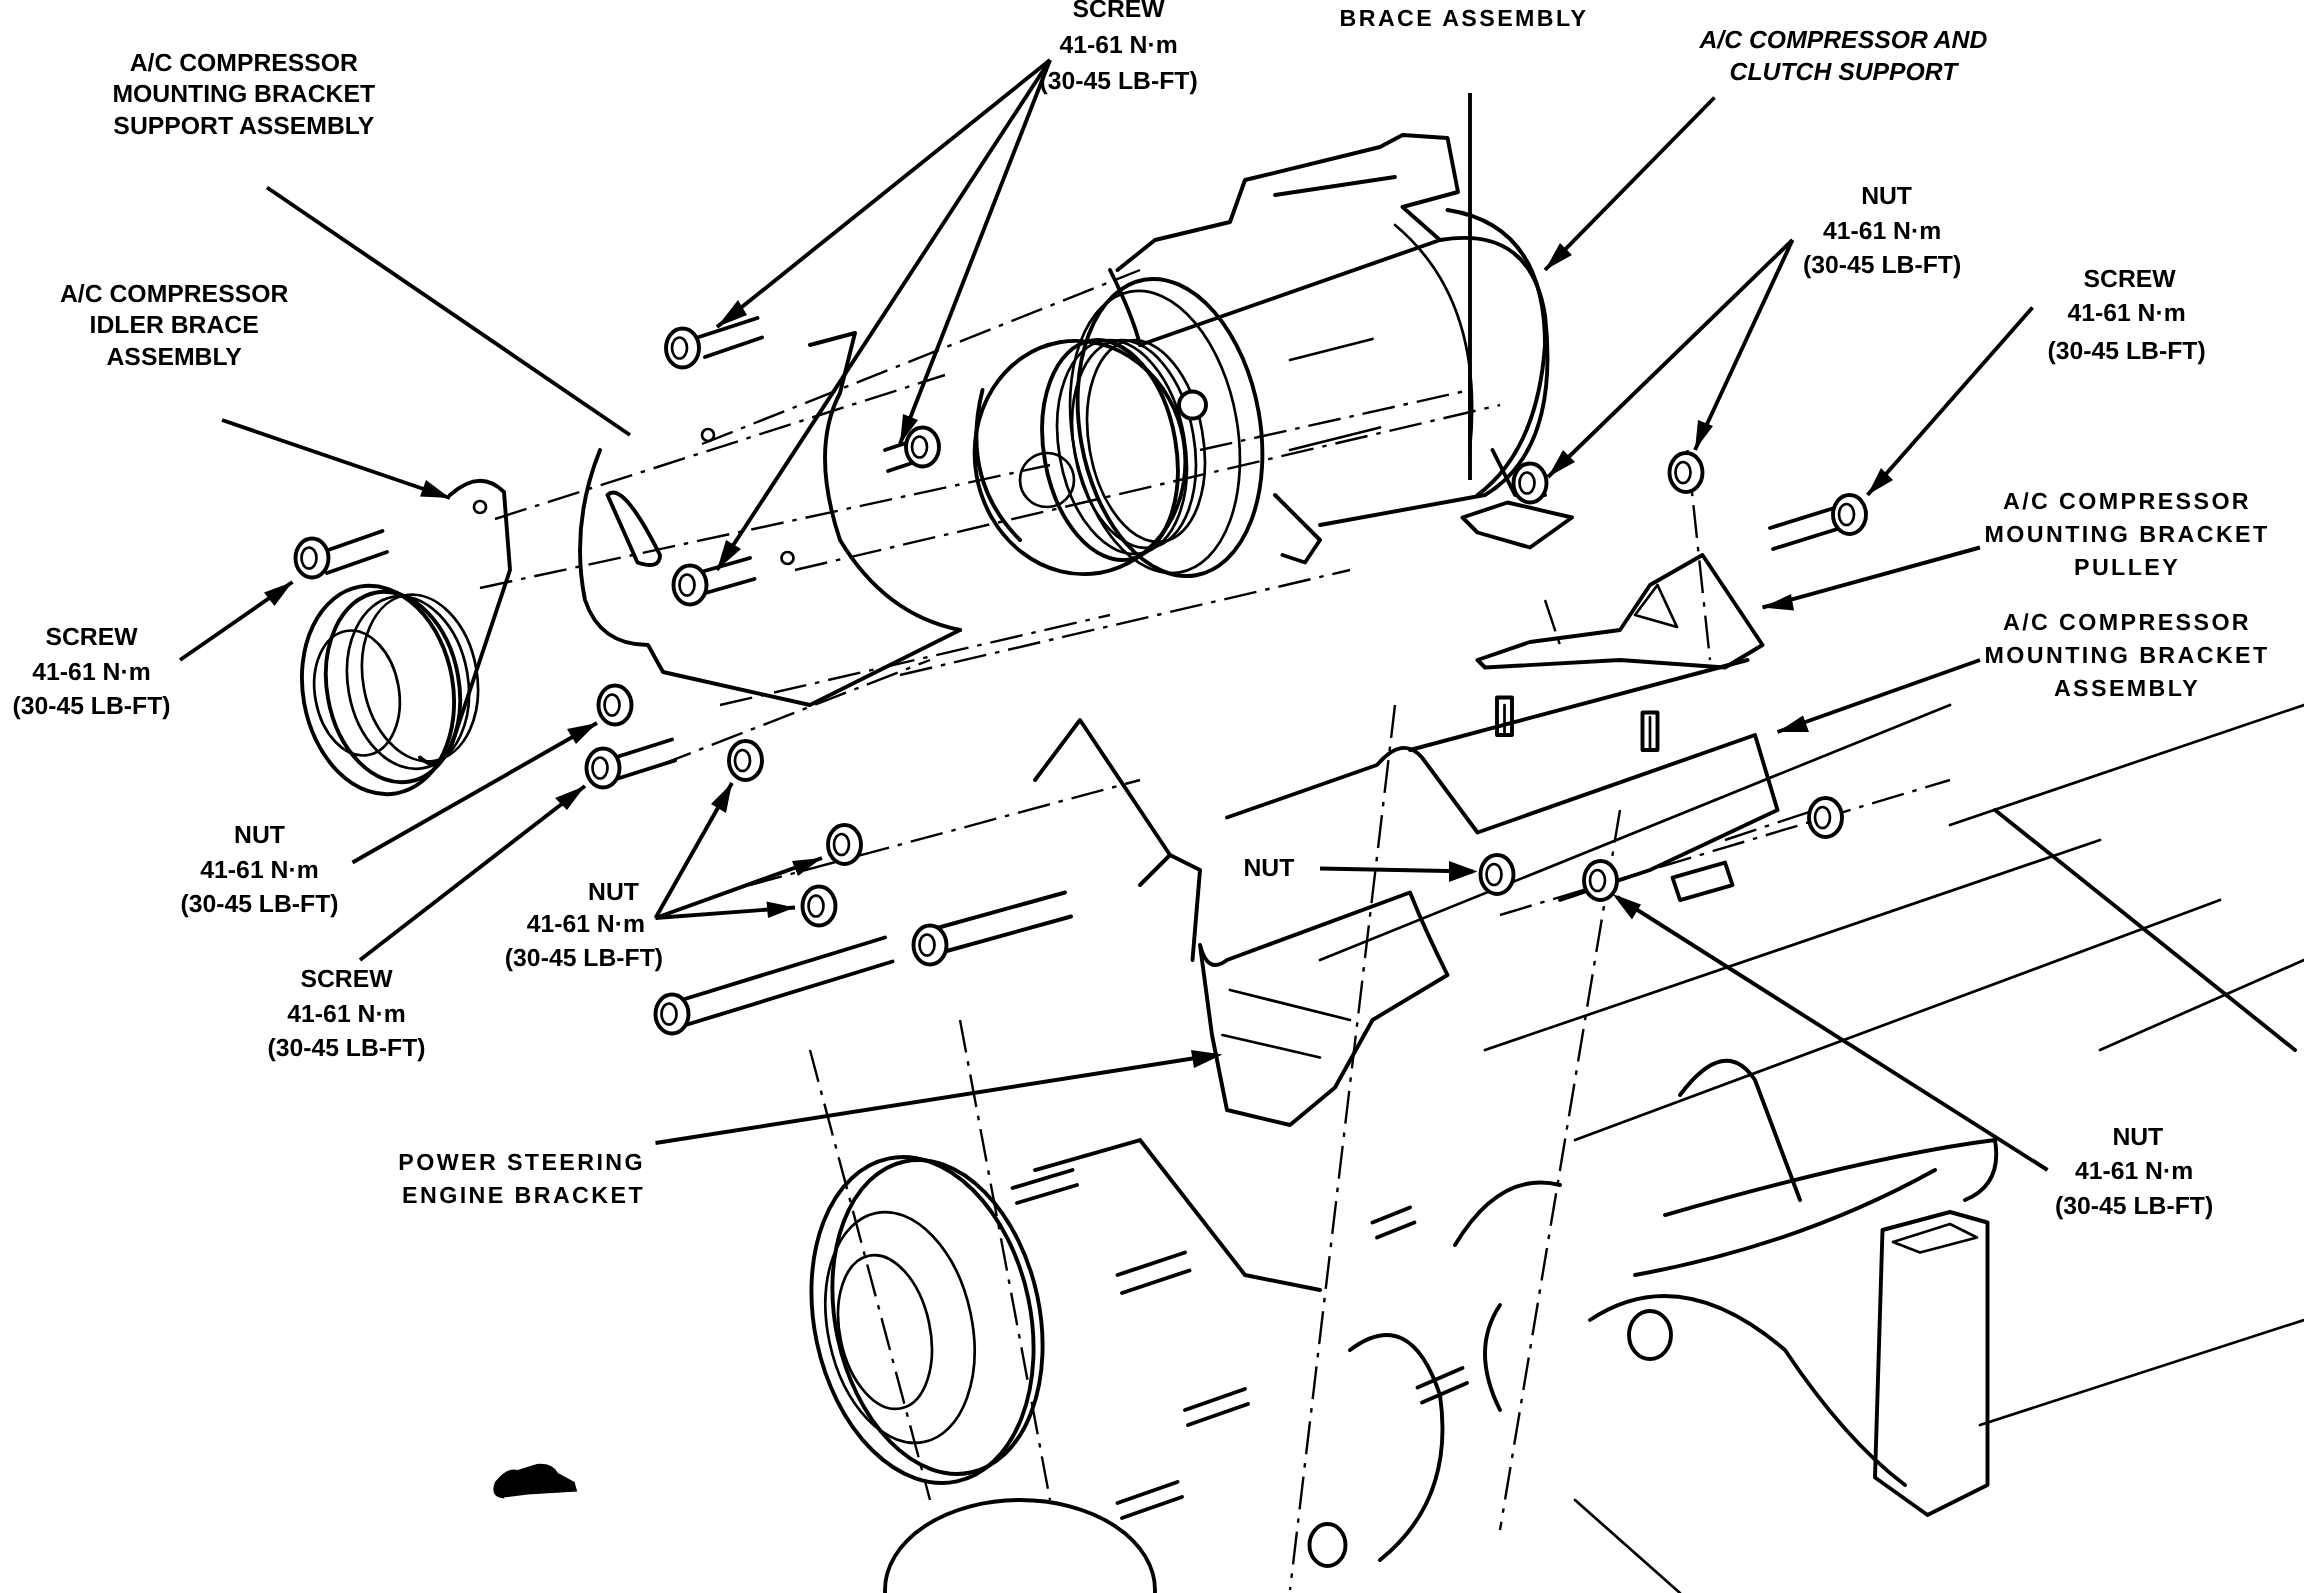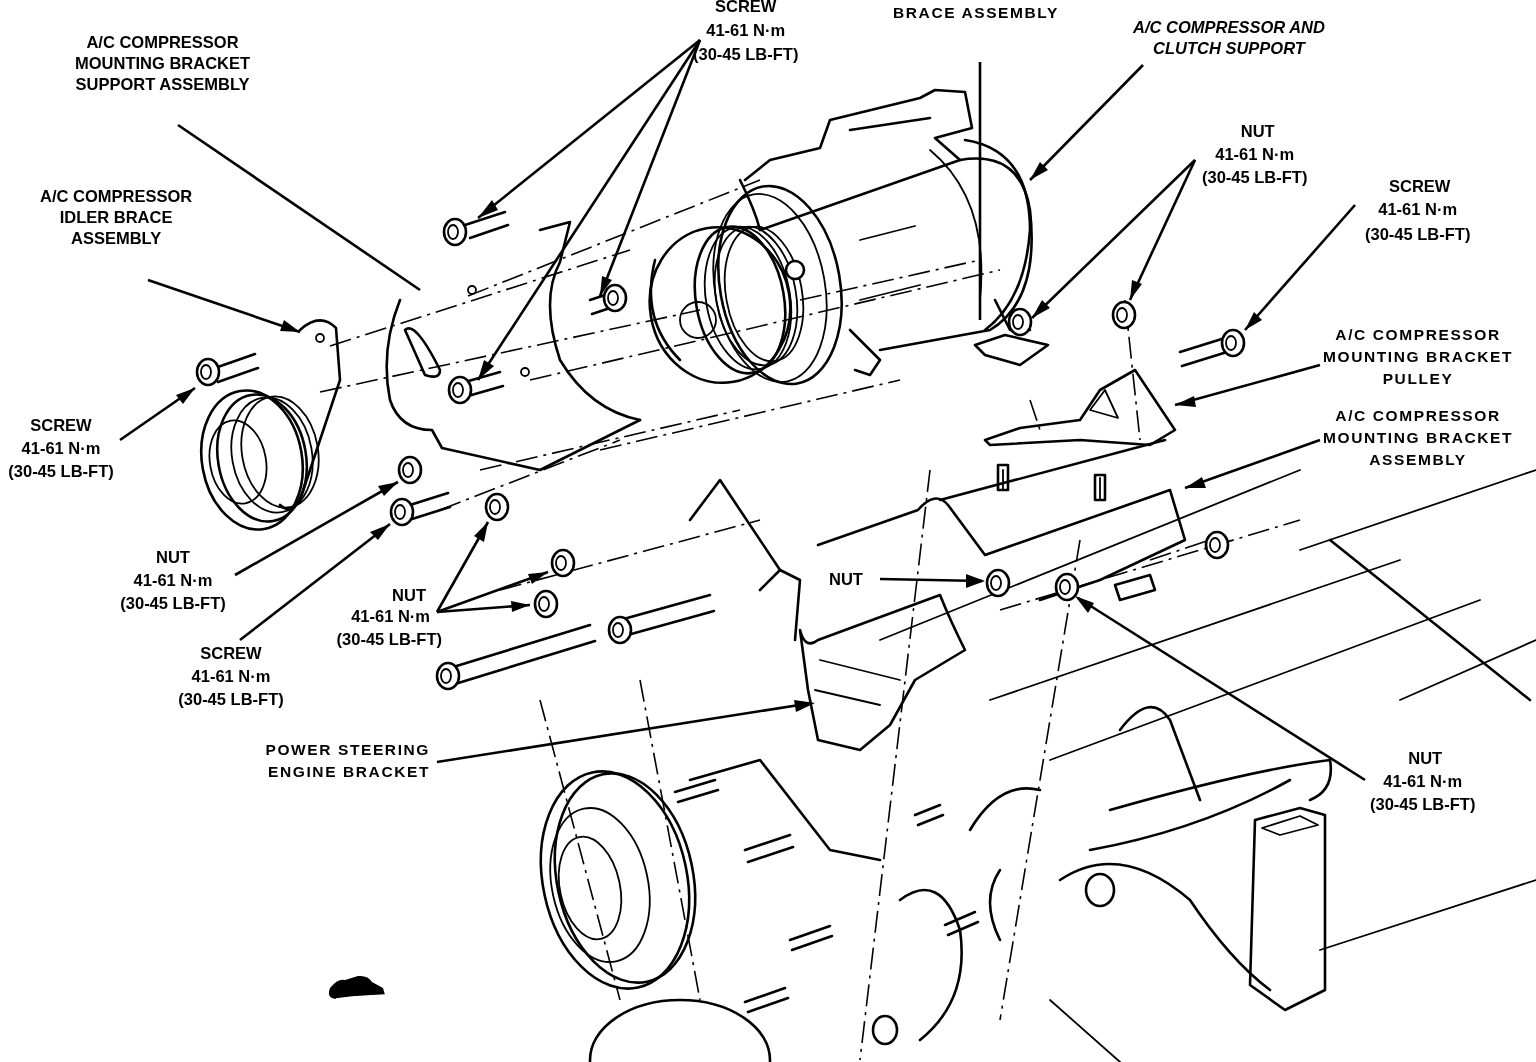--- a/index.html
+++ b/index.html
@@ -351,21 +351,21 @@
 <div class="lbl r" style="left:322px; top:585px; width:108px;">
   <span style="padding-right:4px">NUT</span>
   <span>41-61 N·m</span>
   <span style="margin-top:2px; margin-right:-12px">(30-45 LB-FT)</span>
 </div>
 
 <div class="lbl l" style="left:829px; top:569px;">
   <span>NUT</span>
 </div>
 
-<div class="lbl r" style="left:255px; top:739px; width:175px;">
+<div class="lbl r" style="left:255px; top:765px; width:175px;">
   <span class="wide" style="display:block">POWER STEERING</span>
   <span class="wide" style="display:block">ENGINE BRACKET</span>
 </div>
 
 <div class="lbl l" style="left:1370px; top:748px;">
   <span style="padding-left:5px">NUT</span>
   <span style="margin-top:2px">41-61 N·m</span>
   <span style="margin-top:2px">(30-45 LB-FT)</span>
 </div>
 

